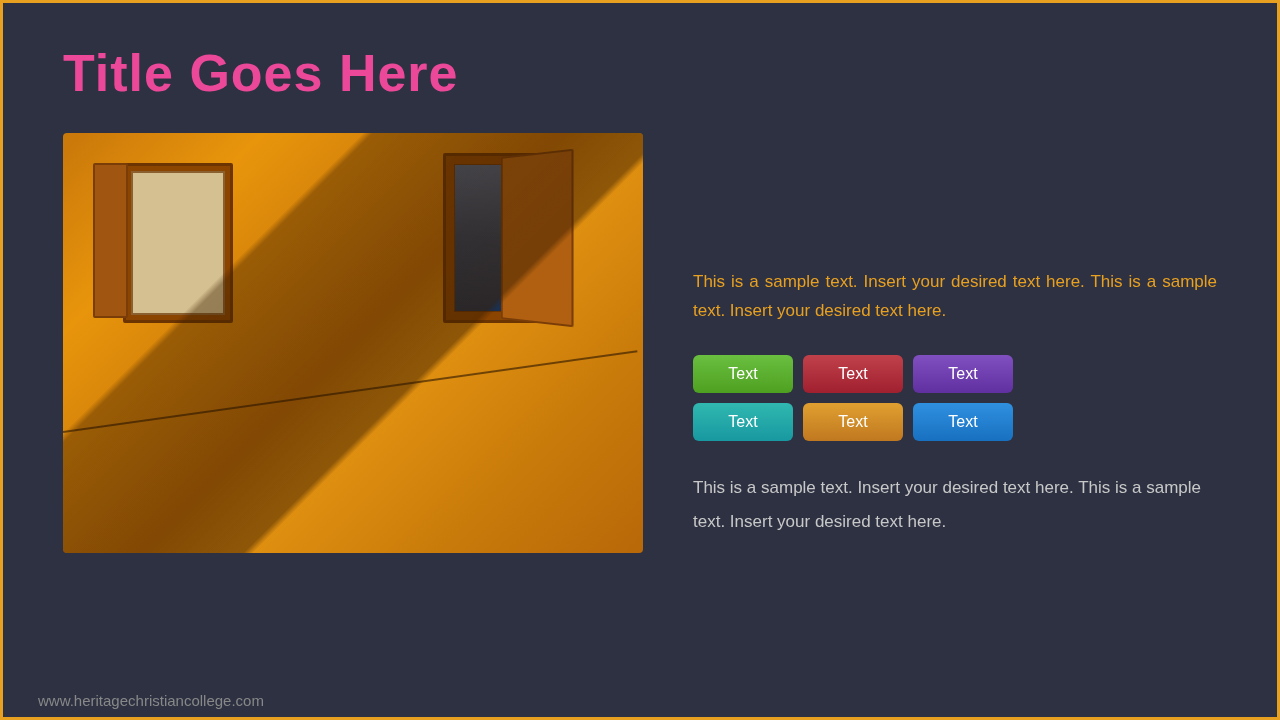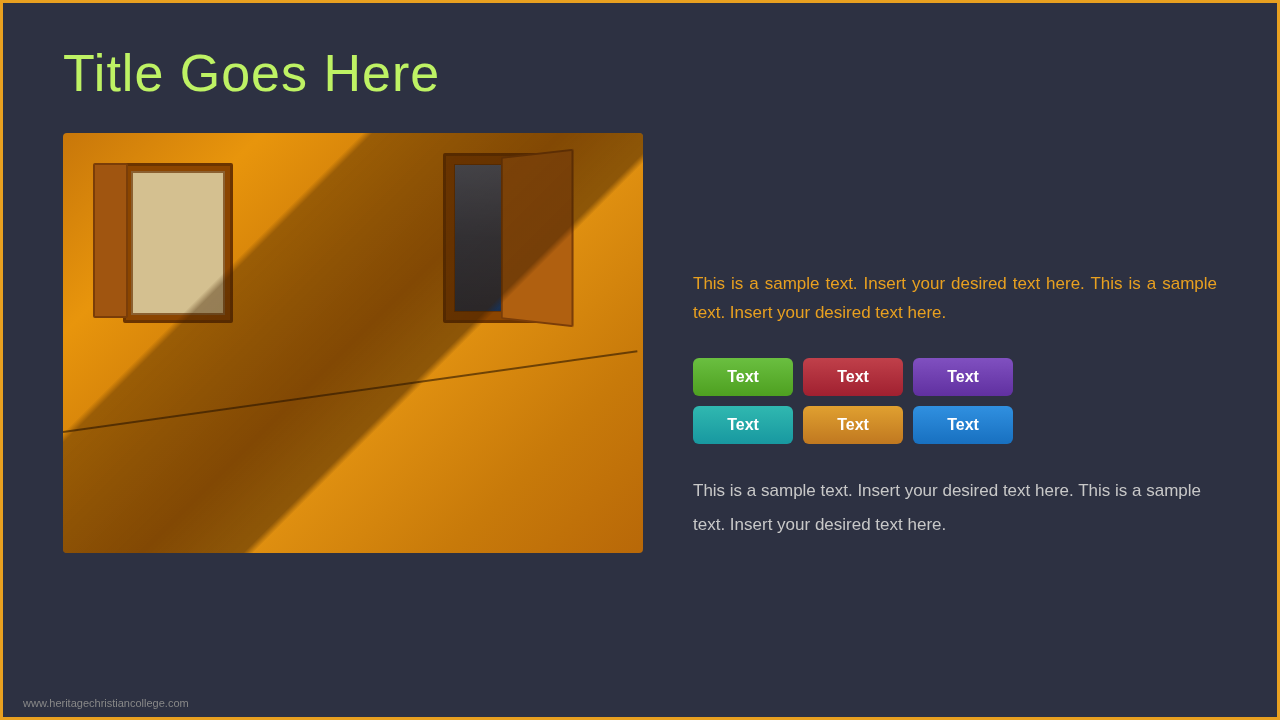--- a/index.html
+++ b/index.html
@@ -24,23 +24,23 @@
       position: relative;
       display: flex;
       flex-direction: column;
     }
 
     .title-area {
       padding: 40px 60px 20px 60px;
     }
 
     .title {
-      color: #bef264;
+      color: #ec4899;
       font-size: 52px;
-      font-weight: 400;
+      font-weight: 700;
       letter-spacing: 1px;
     }
 
     .content-area {
       display: flex;
       flex: 1;
       padding: 10px 60px 20px 60px;
       gap: 50px;
     }
 
@@ -191,21 +191,21 @@
       gap: 10px;
       margin-bottom: 30px;
       width: fit-content;
     }
 
     .btn {
       padding: 10px 32px;
       border: none;
       border-radius: 6px;
       font-size: 16px;
-      font-weight: 700;
+      font-weight: 400;
       color: white;
       cursor: pointer;
       min-width: 100px;
       text-align: center;
     }
 
     .btn-green {
       background: linear-gradient(180deg, #6abf40 0%, #4ea020 100%);
     }
 
@@ -229,23 +229,23 @@
       background: linear-gradient(180deg, #3090e0 0%, #1870c0 100%);
     }
 
     .sample-text-bottom {
       color: #c8c8c8;
       font-size: 17px;
       line-height: 2.0;
     }
 
     .footer {
-      padding: 8px 20px;
+      padding: 8px 35px;
       color: #888888;
-      font-size: 11px;
+      font-size: 15px;
     }
   </style>
 </head>
 <body>
 
 <div class="slide">
 
   <div class="title-area">
     <h1 class="title">Title Goes Here</h1>
   </div>

